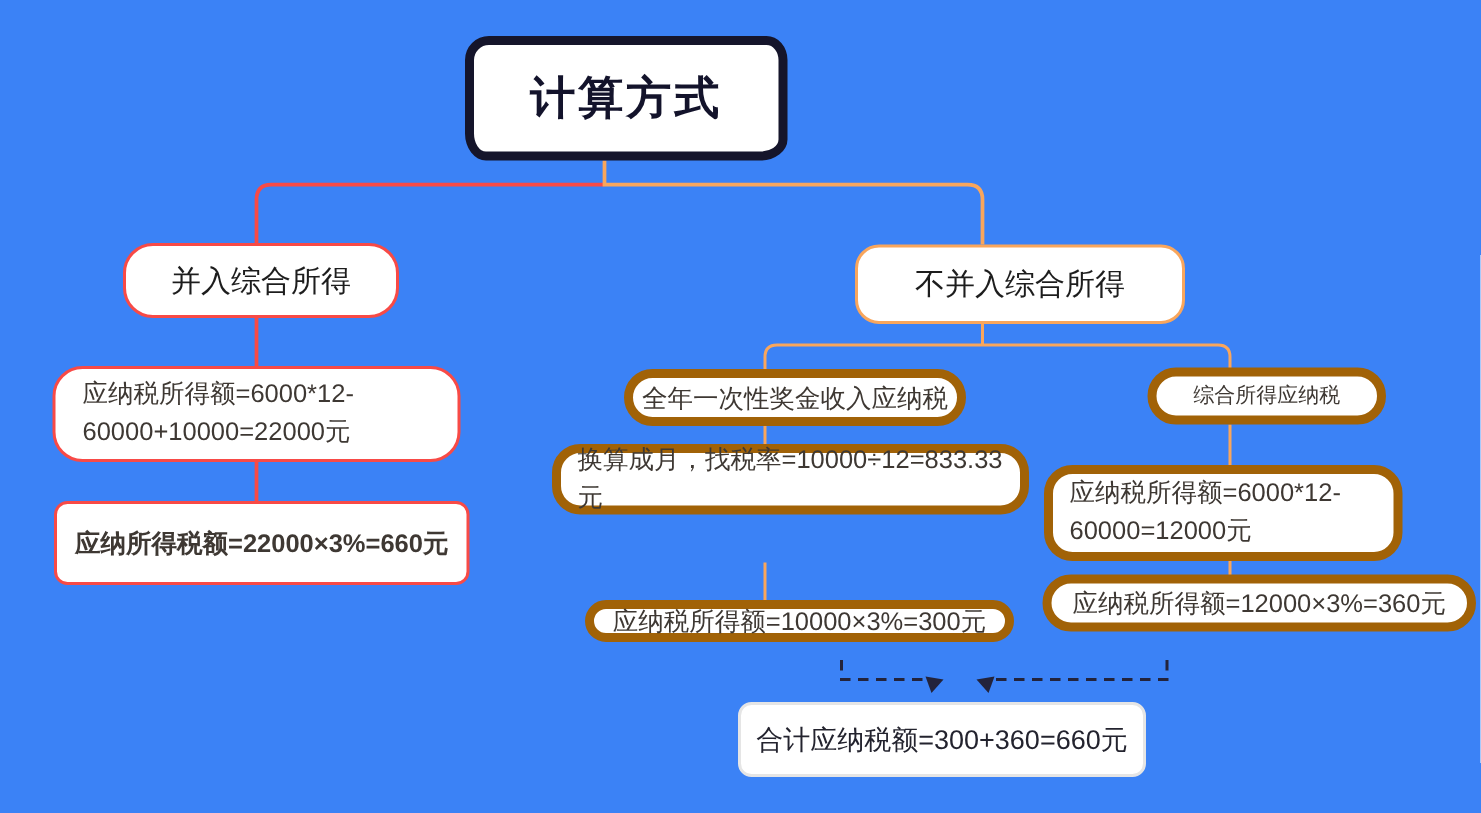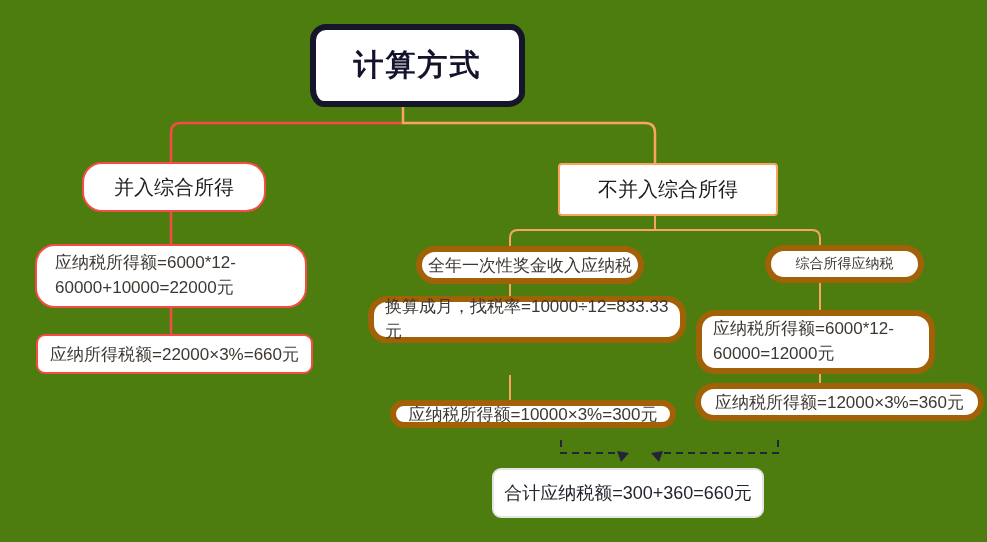--- a/index.html
+++ b/index.html
@@ -1,19 +1,19 @@
 <!DOCTYPE html>
 <html><head>
 <meta charset="utf-8">
 <style>
   html,body{margin:0;padding:0;background:#ffffff;}
   #canvas{
     position:relative;
     width:987px;height:542px;
-    background:#4d7c0f;
+    background:#3b82f6;
     font-family:"Liberation Sans","DejaVu Sans",sans-serif;
     overflow:hidden;
   }
   #connector-layer{position:absolute;left:0;top:0;pointer-events:none;}
   .node{
     position:absolute;
     box-sizing:border-box;
     background:#ffffff;
     display:flex;align-items:center;justify-content:center;
     color:#3e3833;
@@ -22,27 +22,27 @@
   .multiline{justify-content:flex-start;text-align:left;padding:6px 11px;line-height:1.45;}
 
   #root-node{
     left:310px;top:24px;width:215px;height:83px;
     border:6px solid #15152b;
     border-radius:16px 14px 18px 14px / 16px 16px 14px 18px;
     font-size:30px;font-weight:700;color:#13132b;
     letter-spacing:2px;
   }
   .red-border{border:2.5px solid #f84a46;border-radius:20px;}
-  .orange-border{border:2.5px solid #f9a65c;border-radius:4px;}
+  .orange-border{border:2.5px solid #f9a65c;border-radius:16px;margin-left:12px;}
   .orange-border-thin{border:6px solid #a16207;border-radius:19px;margin-left:20px;}
   .red-border-thin{border:2px solid #f84a46;border-radius:9px;}
 
   #node-merge-header{left:82px;top:162px;width:184px;height:50px;font-size:20px;color:#1d1d1d;}
   #node-merge-taxable{left:35px;top:244px;width:272px;height:64px;font-size:17px;padding-left:18px;}
-  #node-merge-tax{left:36px;top:334px;width:277px;height:40px;font-size:17px;}
+  #node-merge-tax{left:36px;top:334px;width:277px;height:56px;font-size:17px;font-weight:bold;}
 
   #node-separate-header{left:558px;top:163px;width:220px;height:53px;font-size:20px;color:#1d1d1d;}
   #node-bonus-header{left:396px;top:246px;width:228px;height:38px;font-size:17px;}
   #node-comprehensive-header{left:745px;top:245px;width:159px;height:38px;font-size:14px;}
   #node-bonus-monthly{left:348px;top:296px;width:318px;height:47px;font-size:17px;}
   #node-bonus-tax{left:370px;top:400px;width:286px;height:28px;font-size:17px;}
   #node-comprehensive-taxable{left:676px;top:310px;width:239px;height:64px;font-size:17px;}
   #node-comprehensive-tax{left:675px;top:383px;width:289px;height:38px;font-size:17px;}
 
   #node-total{

